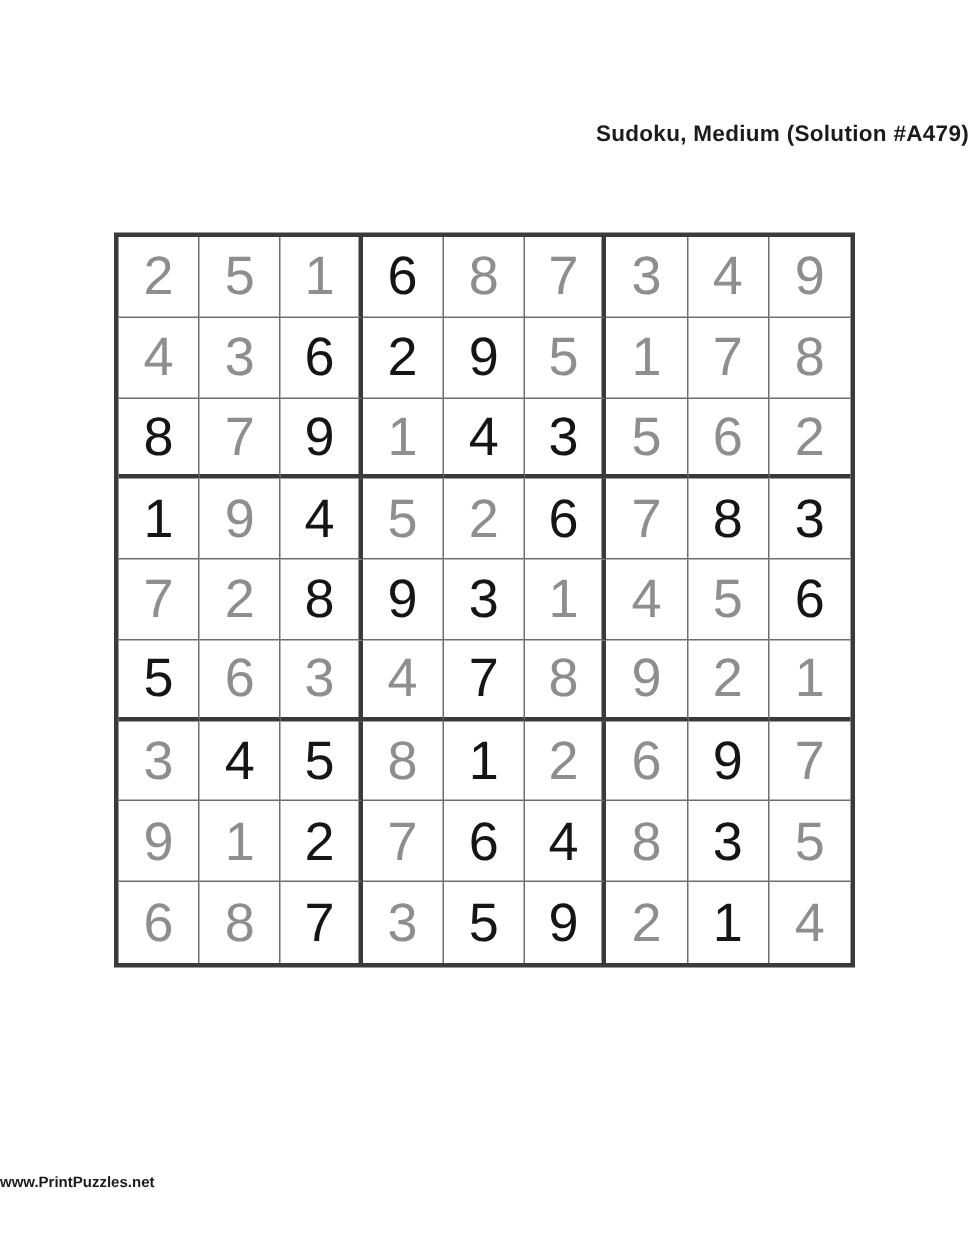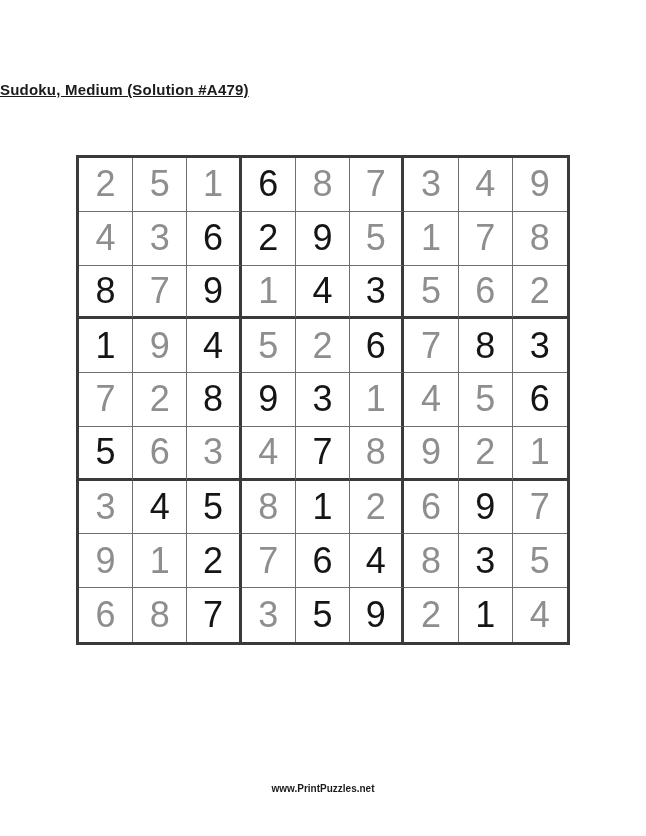--- a/index.html
+++ b/index.html
@@ -15,26 +15,25 @@
     position:relative;
     width:646px;height:836px;
     background:var(--page-bg);
     font-family:"Liberation Sans", sans-serif;
     overflow:hidden;
   }
   .title{
     position:absolute;
     top:81px;left:0;width:100%;
     margin:0;
-    text-align:left;
+    text-align:right;
     font-size:15px;
     font-weight:bold;
     letter-spacing:0.2px;
     color:var(--text);
-    text-decoration:underline;
   }
   .grid{
     position:absolute;
     left:76px;top:155px;
     width:494px;height:490px;
     box-sizing:border-box;
     border:3px solid var(--thick-line);
     display:grid;
     grid-template-columns:repeat(9,1fr);
     grid-template-rows:repeat(9,1fr);
@@ -50,21 +49,20 @@
   }
   .br-thin{border-right:1px solid var(--thin-line);}
   .br-thick{border-right:3px solid var(--thick-line);}
   .bb-thin{border-bottom:1px solid var(--thin-line);}
   .bb-thick{border-bottom:3px solid var(--thick-line);}
   .digit-gray{color:var(--gray-digit);}
   .digit-black{color:var(--black-digit);}
   .footer{
     position:absolute;
     top:783px;left:0;width:100%;
-    text-align:center;
     font-size:10px;
     font-weight:bold;
     color:var(--text);
   }
 </style>
 </head>
 <body>
 
 <div class="page">
   <h1 class="title">Sudoku, Medium (Solution #A479)</h1>

